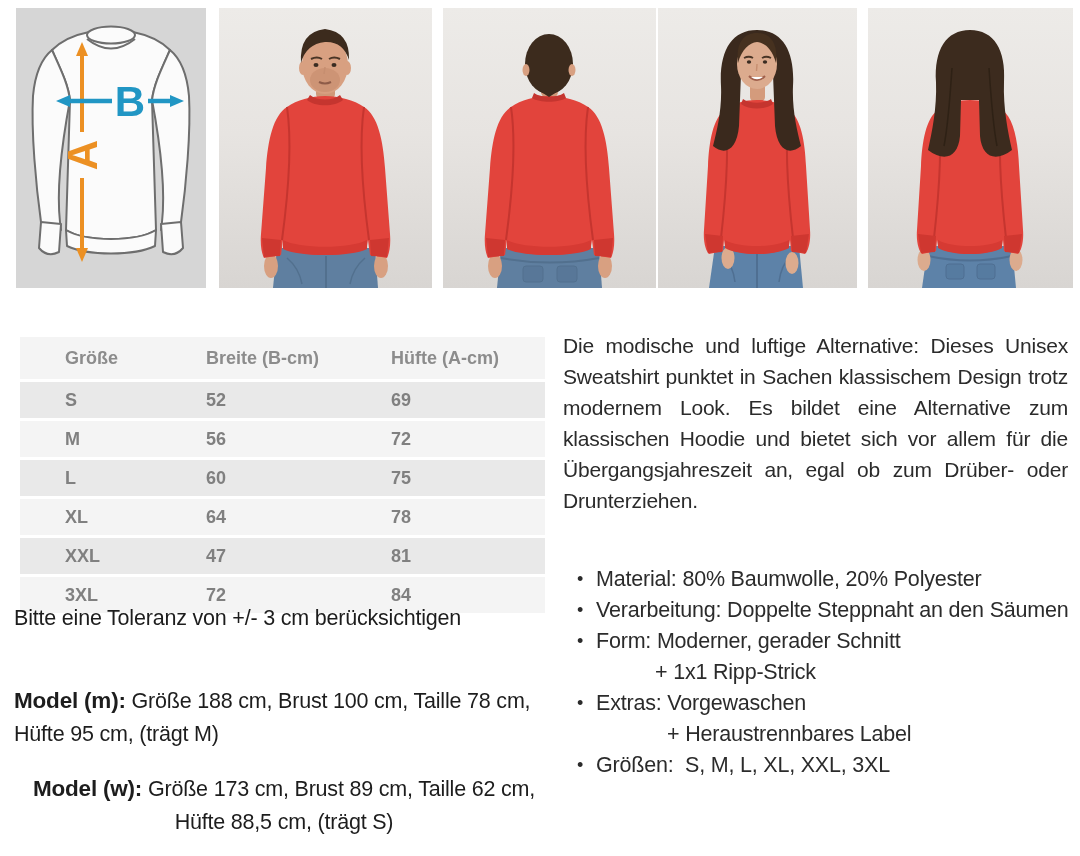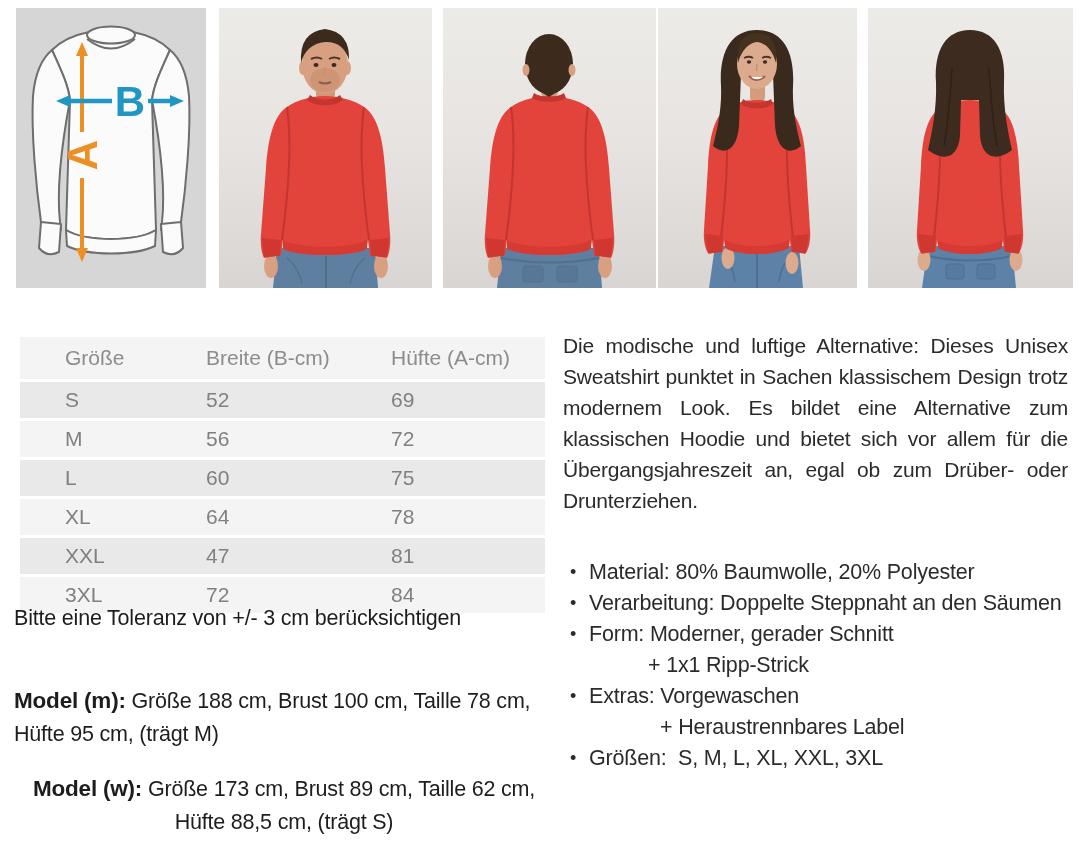--- a/index.html
+++ b/index.html
@@ -13,38 +13,38 @@
   .photo{background:linear-gradient(180deg,#edebe8 0%,#e7e4e1 45%,#d8d5d2 100%);}
   .p2{left:219px;width:213px;}
   .p3{left:443px;width:213px;}
   .p4{left:658px;width:199px;}
   .p5{left:868px;width:205px;}
 
   .diagram-label{font-family:"Liberation Sans", sans-serif;font-weight:bold;}
 
   
   .size-table{position:absolute;left:20px;top:334px;width:525px;border-collapse:separate;border-spacing:0 3px;}
-  .size-table th,.size-table td{font-size:21px;text-align:left;font-weight:normal;white-space:nowrap;}
+  .size-table th,.size-table td{font-size:18px;text-align:left;font-weight:bold;white-space:nowrap;}
   .size-table th{color:#8c8c8c;background:#f4f4f4;height:40px;}
   .size-table td{color:#808080;height:34px;}
   .size-table .c1{padding-left:45px;}
   .size-table tr.alt td{background:#e9e9e9;}
   .size-table tr.lt td{background:#f4f4f4;}
 
   
   .tolerance{position:absolute;left:14px;top:606px;font-size:21.5px;color:#1d1d1d;letter-spacing:-0.2px;}
   .model-info{position:absolute;left:14px;width:540px;font-size:21.5px;line-height:33px;
               color:#1d1d1d;letter-spacing:-0.2px;}
   .model-info .lbl{font-weight:bold;font-size:22.5px;}
   .mi-m{top:684px;} .mi-w{top:772px;text-align:center;}
 
   
   .desc-par{position:absolute;left:563px;top:330px;width:505px;margin:0;font-size:21px;line-height:31px;
             text-align:justify;color:#2b2b2b;letter-spacing:-0.2px;}
-  .bullets{position:absolute;left:563px;top:552px;width:505px;margin:5px;padding:0;list-style:none;
+  .bullets{position:absolute;left:563px;top:552px;width:505px;margin:12px;padding:0;list-style:none;
            font-size:21.5px;line-height:31px;color:#2b2b2b;letter-spacing:-0.2px;}
   .bullets li{position:relative;padding-left:21px;}
   .bullets li::before{content:"\2022";position:absolute;left:2px;top:0;font-size:18px;color:#2b2b2b;}
   .extra{display:block;padding-left:59px;}
   .extra.e2{padding-left:71px;}
 </style>
 </head>
 <body>
 
 <div class="page">

